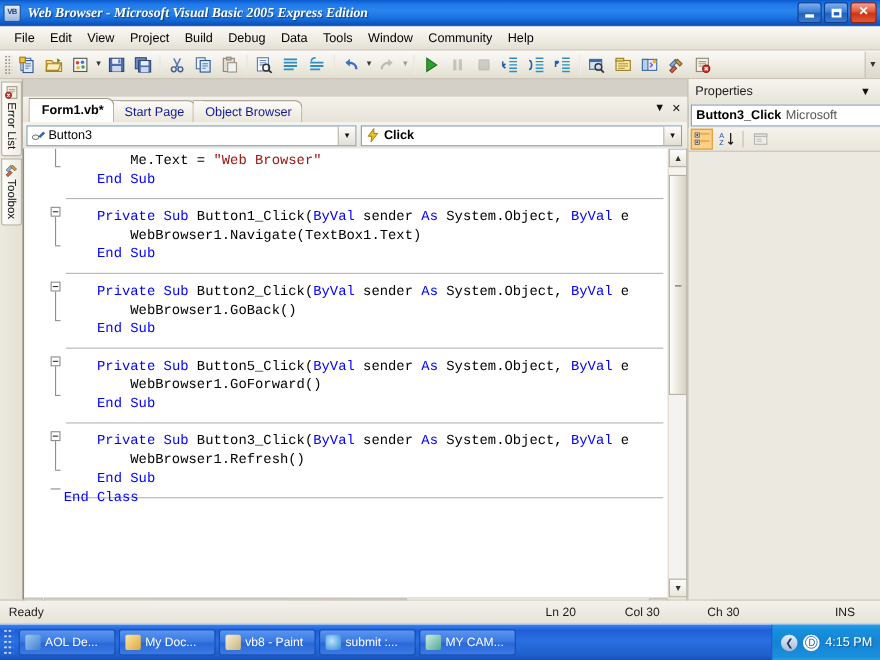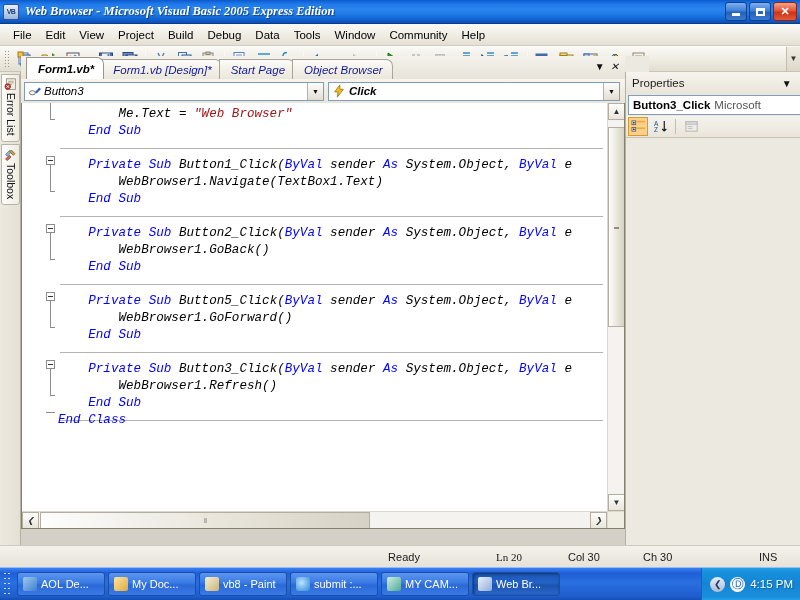--- a/index.html
+++ b/index.html
@@ -96,23 +96,22 @@
     border:1px solid #b9b4a6; border-radius:0 0 3px 3px;
     display:flex; flex-direction:column; align-items:center;
   }
   .vtab .lbl {
     writing-mode:vertical-rl; font-size:10.5px; color:#111; white-space:nowrap;
     margin-top:2px; letter-spacing:0px;
   }
 
   
   .editor-dock {
-    position:absolute; left:21px; top:56px; width:628px; height:473px;
+    position:absolute; left:21px; top:88px; width:628px; height:473px;
     background:#ece9e0;
-    font-style:italic;
   }
   .tabstrip {
     position:absolute; left:0; top:0; width:604px; height:23px;
     background:linear-gradient(to bottom,#f4f2ec,#e7e3d8);
     display:flex; align-items:flex-end; padding-left:5px;
   }
   .dtab {
     height:20px; padding:0 9px 0 11px; margin-right:-3px;
     display:flex; align-items:center; font-size:11.5px; color:#11189b;
     background:linear-gradient(to bottom,#fcfbf9,#eae6da);
@@ -248,21 +247,21 @@
   .ptb { width:20px; height:19px; display:flex; align-items:center; justify-content:center;
      border:1px solid transparent; }
   .ptb.pressed { background:#ffd08a; border:1px solid #d79a2b; }
   .props-body { position:absolute; left:0; top:67px; right:0; bottom:0; background:#ece9e0; }
 
   
   .statusbar {
     position:absolute; left:0; top:545px; width:800px; height:22px;
     background:linear-gradient(to bottom,#f4f2ec,#e6e2d7);
     border-top:1px solid #cfcabb;
-    display:flex; align-items:center; font-size:11px; color:#1a1a1a;justify-content:center;
+    display:flex; align-items:center; font-size:11px; color:#1a1a1a;
   }
   .sb-ready { padding-left:8px; }
   .sb-cell { position:absolute; }
 
   
   .taskbar {
     position:absolute; left:0; top:567px; width:800px; height:33px;
     background:linear-gradient(to bottom,#3c81f3 0%,#2c6fe8 8%, #1f5fd6 16%,
        #2a6fe0 45%, #1e5ecd 88%, #174fb5 100%);
     border-top:1px solid #96c0f5;
@@ -558,23 +557,20 @@
     </div>
   </div>
 
   <div class="editor-dock">
 
     <div class="tabstrip">
       <div class="dtab active">
         <span>Form1.vb*</span>
       </div>
       <div class="dtab">
-        <span>Form1.vb [Design]*</span>
-      </div>
-      <div class="dtab">
         <span>Start Page</span>
       </div>
       <div class="dtab">
         <span>Object Browser</span>
       </div>
       <div class="tab-ctrls">
         <span>▼</span>
         <span>✕</span>
       </div>
     </div>
@@ -697,21 +693,21 @@
           <path d="M4 8h5M4 10h5" stroke="#999"></path>
         </svg>
       </div>
     </div>
 
     <div class="props-body"></div>
   </div>
 
   <div class="statusbar">
     <span class="sb-ready">Ready</span>
-    <span class="sb-cell" style="left:496px;font-family:Liberation Serif, serif;">Ln 20</span>
+    <span class="sb-cell" style="left:496px;">Ln 20</span>
     <span class="sb-cell" style="left:568px;">Col 30</span>
     <span class="sb-cell" style="left:643px;">Ch 30</span>
     <span class="sb-cell" style="left:759px;">INS</span>
   </div>
 
   <div class="taskbar">
     <div class="qlgrip"></div>
 
     <div class="tasks">
       <div class="task">
@@ -727,24 +723,20 @@
         <span>vb8 - Paint</span>
       </div>
       <div class="task">
         <span class="ti" style="background:radial-gradient(circle at 40% 40%,#bde4ff,#2a86d8)"></span>
         <span>submit :...</span>
       </div>
       <div class="task">
         <span class="ti" style="background:linear-gradient(135deg,#cfeee6,#4fa893)"></span>
         <span>MY CAM...</span>
       </div>
-      <div class="task active">
-        <span class="ti" style="background:linear-gradient(135deg,#e8f0fb,#8fadd8)"></span>
-        <span>Web Br...</span>
-      </div>
     </div>
 
     <div class="tray">
       <span class="tray-ico" style="background:linear-gradient(to bottom,#e6eef8,#a9bcd6);color:#1b3a6b;font-size:9px;display:flex;align-items:center;justify-content:center;">❮</span>
       <span class="tray-ico" style="background:#fff;color:#1a5fc0;font-size:12px;display:flex;align-items:center;justify-content:center;">Ⓓ</span>
       <span class="clock">4:15 PM</span>
     </div>
   </div>
 
 </div>

